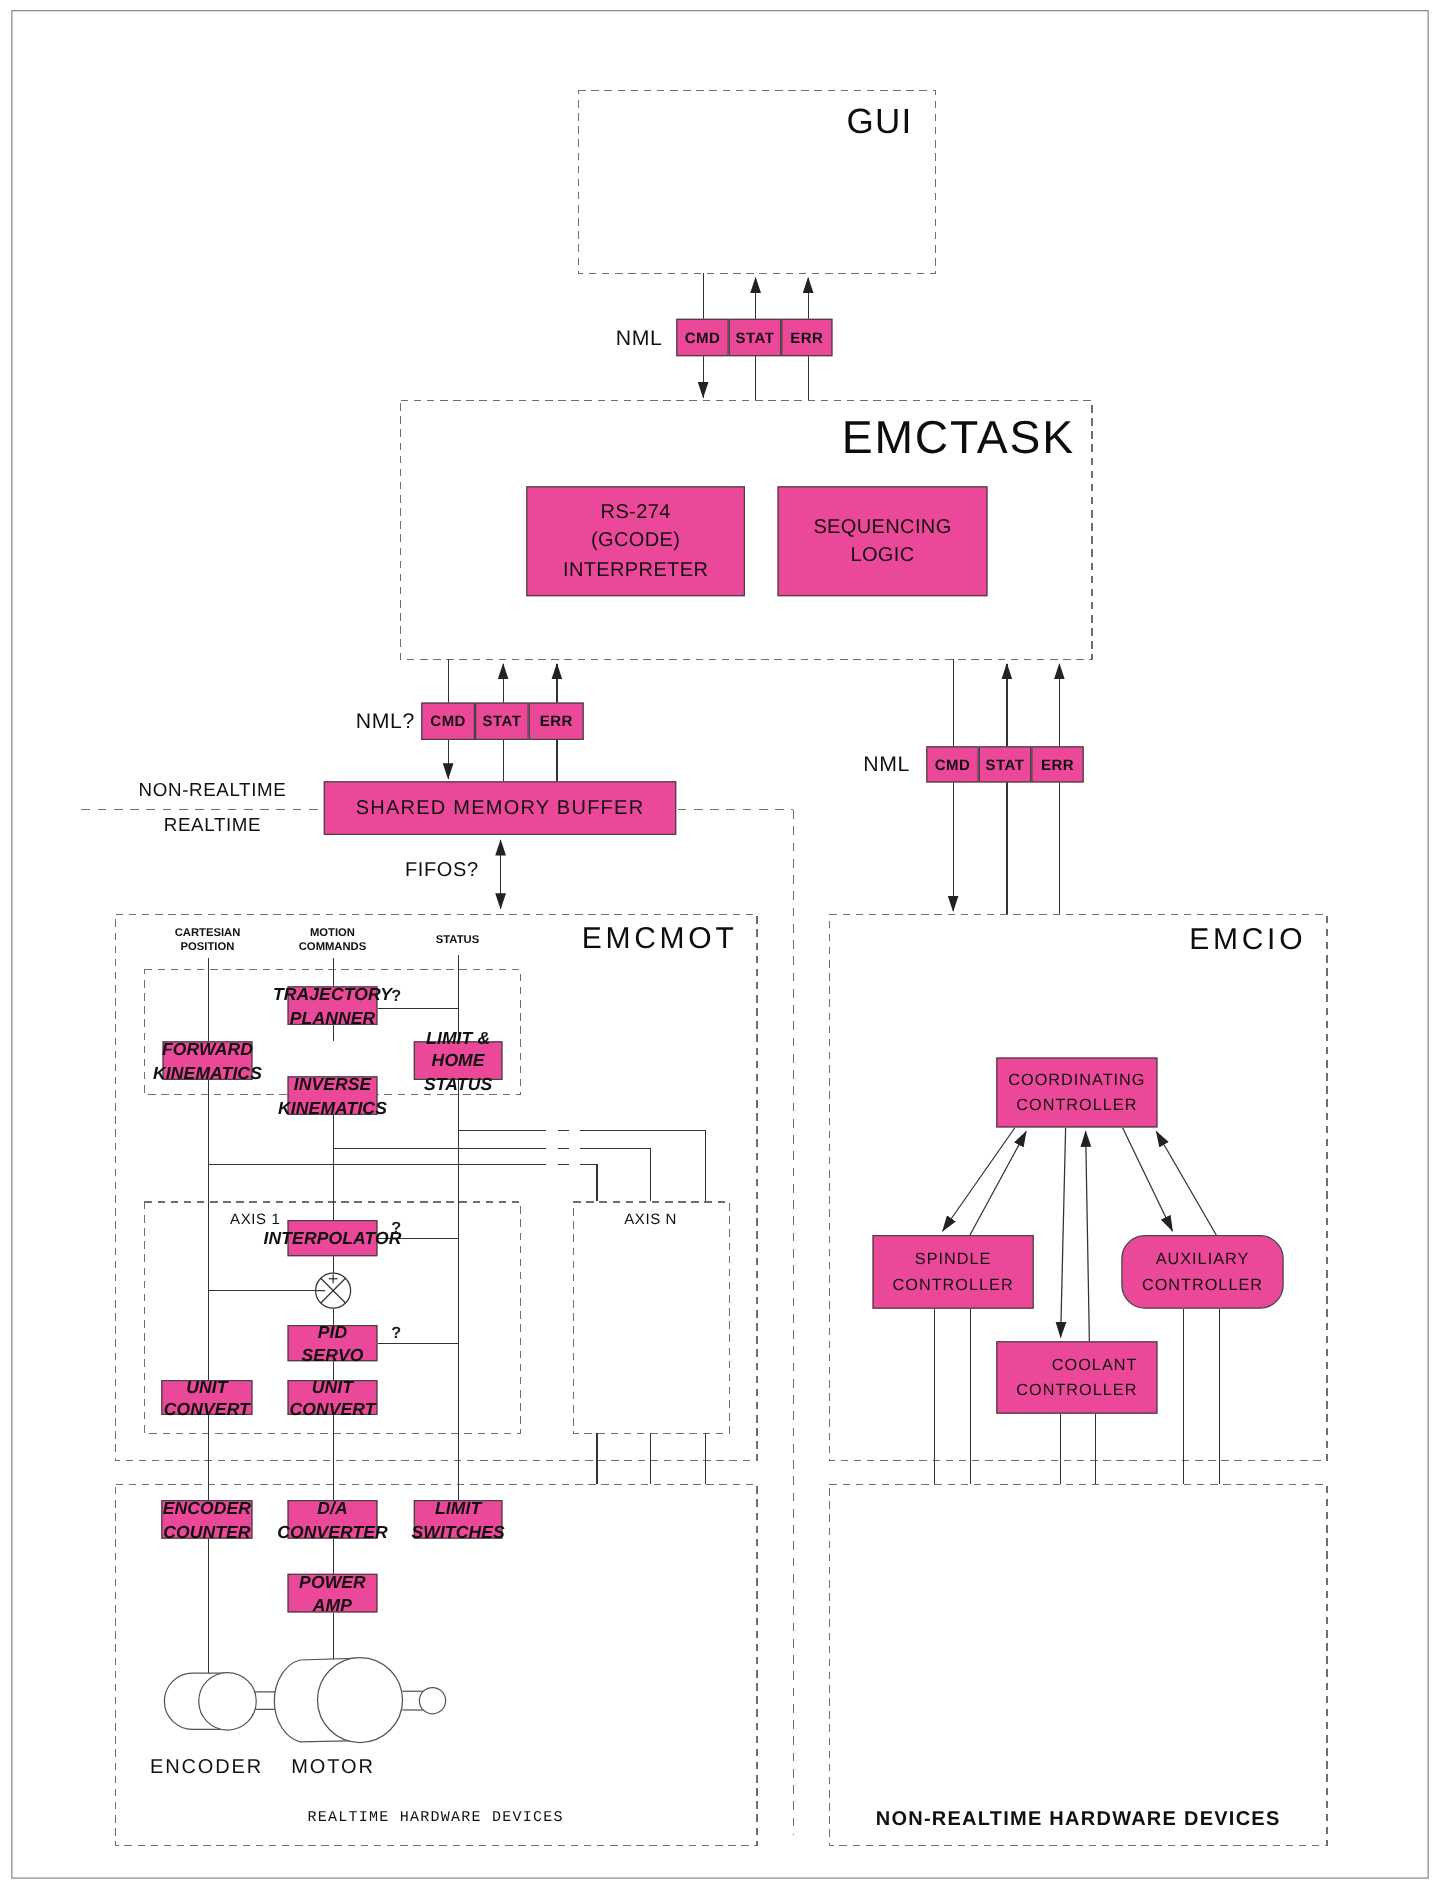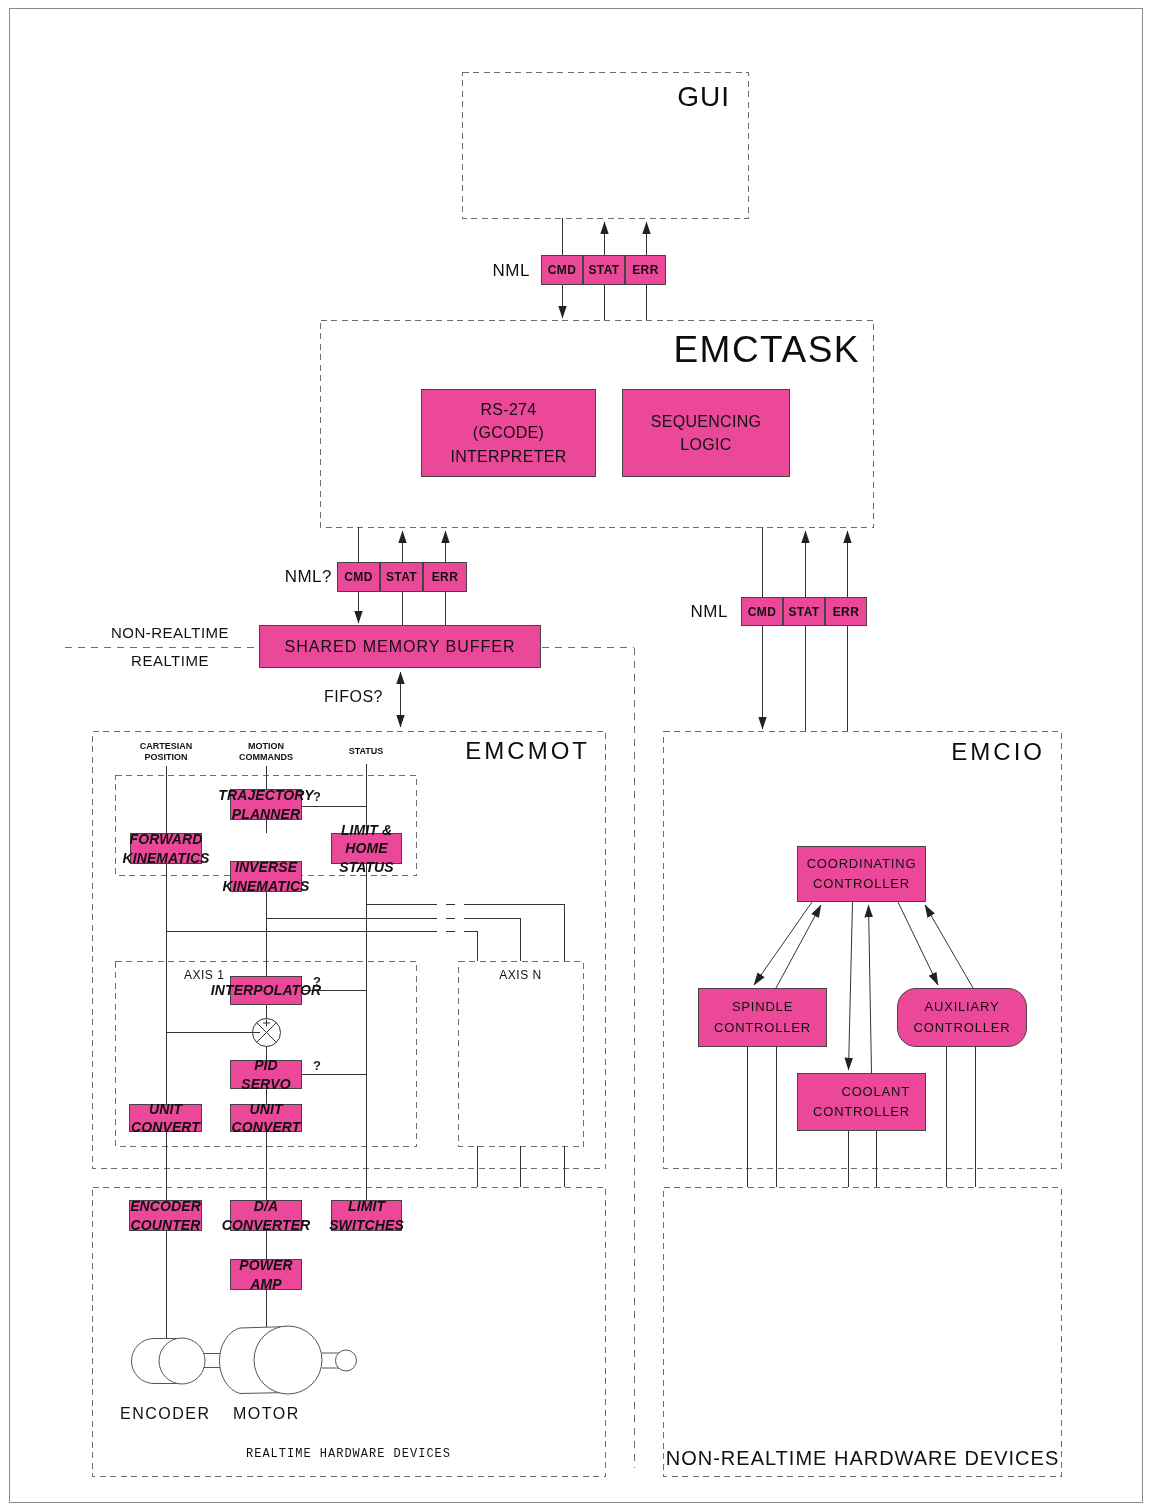--- a/index.html
+++ b/index.html
@@ -230,14 +230,14 @@
 
   <div class="sbox t-ctl pre" style="left:797px;top:846px;width:129px;height:56px;">COORDINATING
 CONTROLLER</div>
   <div class="sbox t-ctl pre" style="left:698px;top:988px;width:129px;height:59px;">SPINDLE
 CONTROLLER</div>
   <div class="sbox t-ctl pre" style="left:897px;top:988px;width:130px;height:59px;border-radius:19px;">AUXILIARY
 CONTROLLER</div>
   <div class="sbox t-ctl pre" style="left:797px;top:1073px;width:129px;height:58px;text-align:right;">COOLANT
 CONTROLLER</div>
 
-  <div class="centerlabel" style="left:663px;top:1447px;width:399px;font-size:20px;letter-spacing:1px;">NON-REALTIME HARDWARE DEVICES</div>
+  <div class="centerlabel" style="left:663px;top:1447px;width:399px;font-size:16px;letter-spacing:1px;font-weight:bold;">NON-REALTIME HARDWARE DEVICES</div>
 </div>
 
 </body></html>

